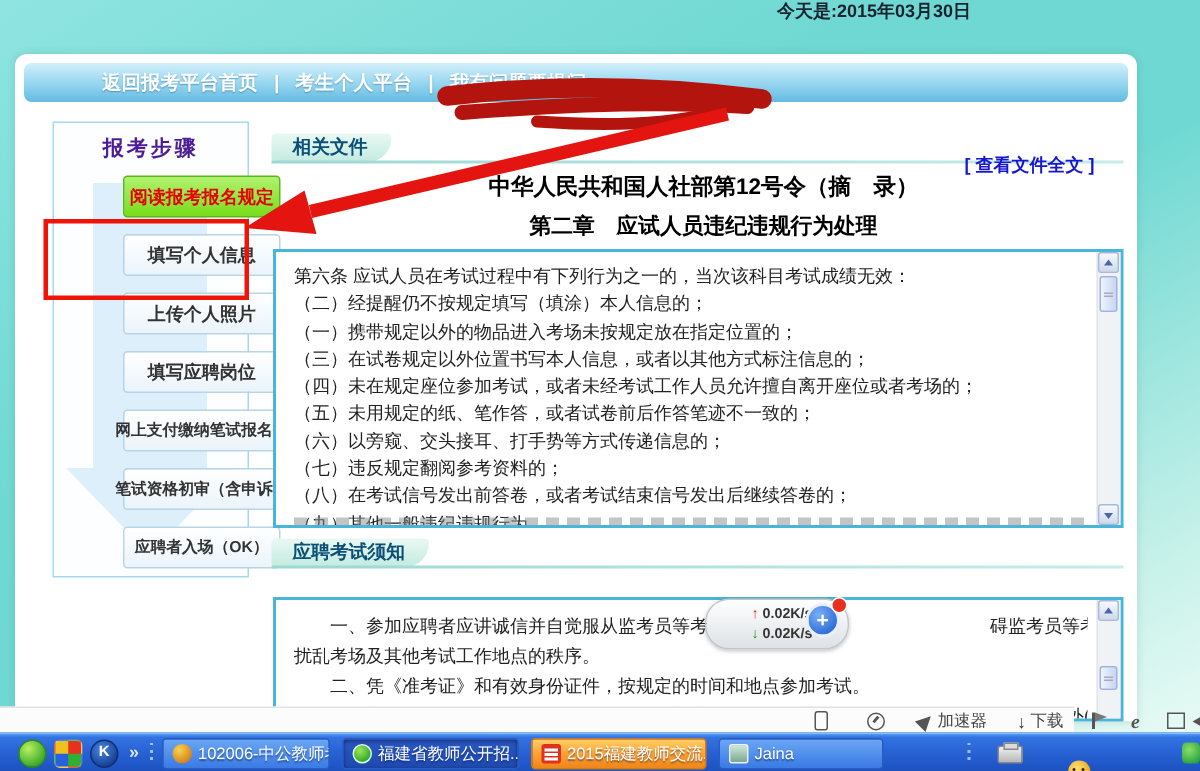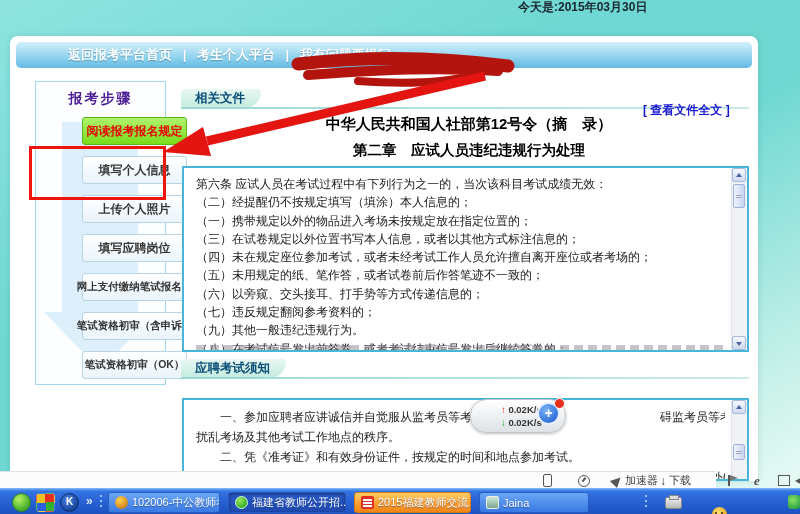--- a/index.html
+++ b/index.html
@@ -147,41 +147,41 @@
     <div class="sidebar">
       <div class="arrow-bg"></div>
       <div class="arrow-head"></div>
       <div class="sb-title">报考步骤</div>
       <div class="step green" style="top:35px;">阅读报考报名规定</div>
       <div class="step" style="top:74px;">填写个人信息</div>
       <div class="step" style="top:113px;">上传个人照片</div>
       <div class="step" style="top:152px;">填写应聘岗位</div>
       <div class="step small" style="top:191px;">网上支付缴纳笔试报名费</div>
       <div class="step small" style="top:230px;">笔试资格初审（含申诉）</div>
-      <div class="step small" style="top:269px;">笔试资格初审（OK）</div>
+      <div class="step small" style="top:269px;">应聘者入场（OK）</div>
     </div>
 
     <div class="tab" style="left:168px;top:50px;">相关文件</div>
     <div class="tabline" style="left:168px;top:68px;width:568px;"></div>
     <div class="viewfull" style="left:630px;top:63px;">[ 查看文件全文 ]</div>
     <div class="doc-title" style="top:76px;font-size:15px;">中华人民共和国人社部第12号令（摘　录）</div>
     <div class="doc-title" style="top:102px;font-size:14.5px;">第二章　应试人员违纪违规行为处理</div>
 
     <div class="docbox" style="top:127px;height:186px;">
       <div class="doclines">
         <div class="line">第六条 应试人员在考试过程中有下列行为之一的，当次该科目考试成绩无效：</div>
         <div class="line">（二）经提醒仍不按规定填写（填涂）本人信息的；</div>
         <div class="line">（一）携带规定以外的物品进入考场未按规定放在指定位置的；</div>
         <div class="line">（三）在试卷规定以外位置书写本人信息，或者以其他方式标注信息的；</div>
         <div class="line">（四）未在规定座位参加考试，或者未经考试工作人员允许擅自离开座位或者考场的；</div>
         <div class="line">（五）未用规定的纸、笔作答，或者试卷前后作答笔迹不一致的；</div>
         <div class="line">（六）以旁窥、交头接耳、打手势等方式传递信息的；</div>
         <div class="line">（七）违反规定翻阅参考资料的；</div>
+        <div class="line">（八）在考试信号发出前答卷，或者考试结束信号发出后继续答卷的；</div>
         <div class="line">（九）其他一般违纪违规行为。</div>
-        <div class="line">（八）在考试信号发出前答卷，或者考试结束信号发出后继续答卷的；</div>
       </div>
       <div class="clipline"></div>
       <div class="sbar">
         <div class="sb-btn up"></div>
         <div class="sb-thumb" style="top:16px;height:24px;"></div>
         <div class="sb-btn down"></div>
       </div>
     </div>
 
     <div class="tab" style="left:168px;top:320px;">应聘考试须知</div>
@@ -230,21 +230,21 @@
     <div class="st-item" style="left:543px;">
         <span class="ic-phone"></span>
       </div>
     <div class="st-item" style="left:578px;">
         <span class="ic-speed"></span>
       </div>
     <div class="st-item" style="left:612px;">
         <span class="ic-rocket"></span>
         <span>加速器</span>
       </div>
-    <div class="st-item" style="left:660px;">
+    <div class="st-item" style="left:678px;">
         <span class="ic-down"></span>
         <span>下载</span>
       </div>
     <div class="st-item" style="left:728px;">
         <span class="ic-flag"></span>
       </div>
     <div class="st-item" style="left:754px;">
         <span class="ic-e">e</span>
       </div>
     <div class="st-item" style="left:778px;">

